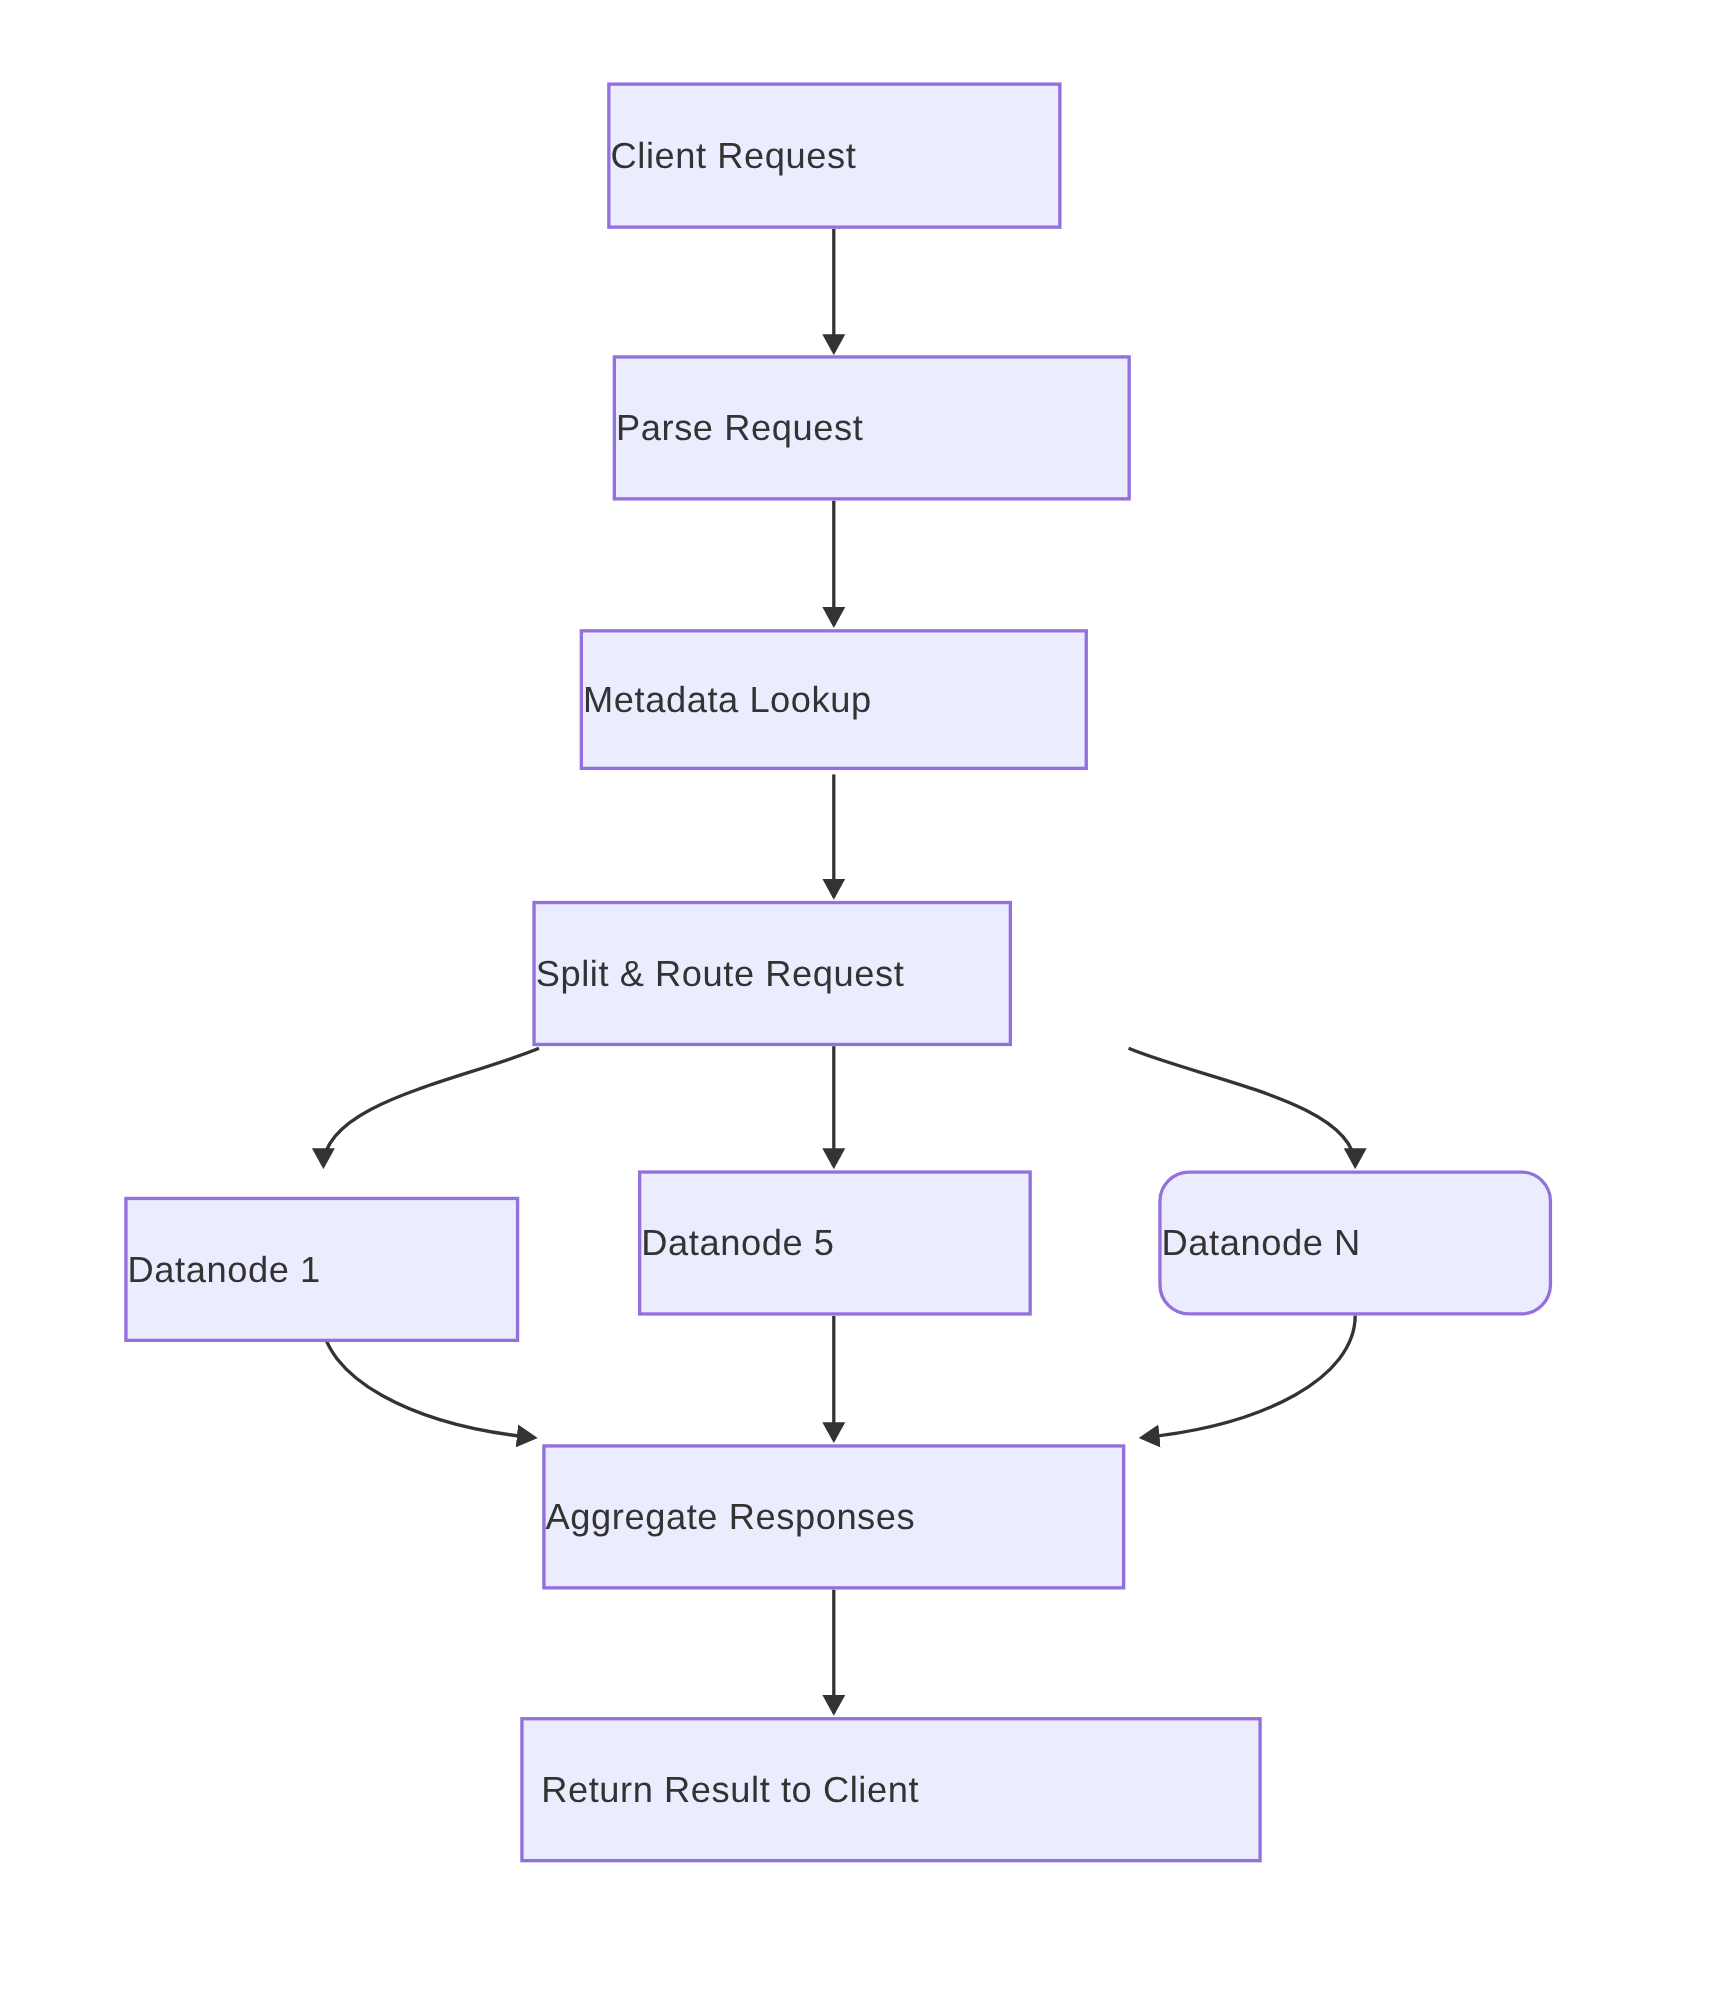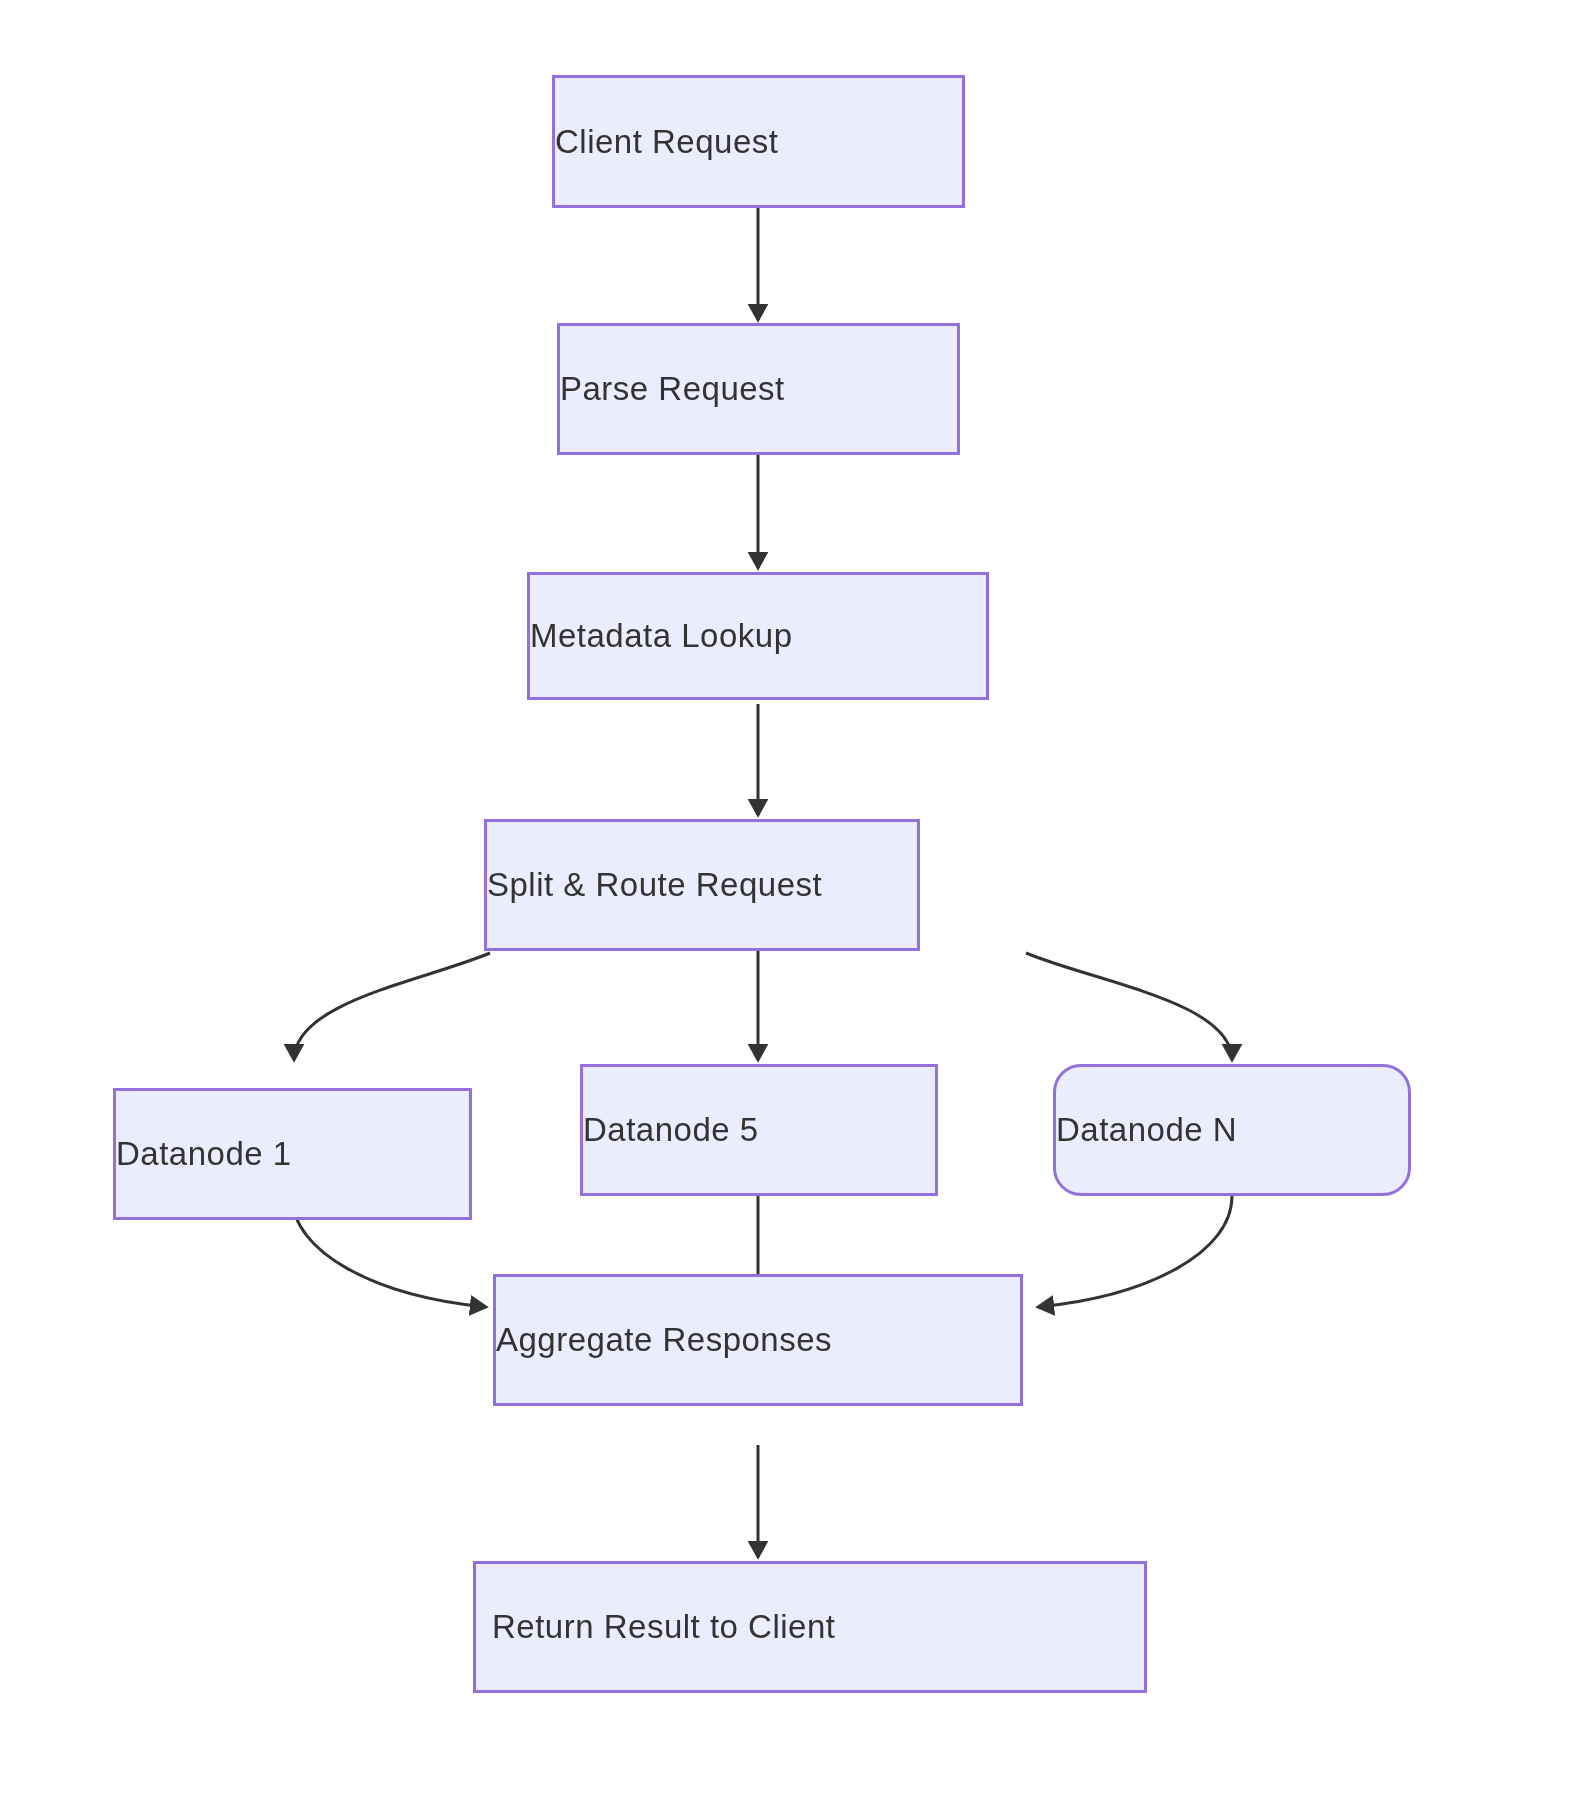--- a/index.html
+++ b/index.html
@@ -39,27 +39,27 @@
     display: flex;
     align-items: center;
     justify-content: flex-start;
     text-align: center;
     font-size: 33px;
     color: var(--node-text, #333333);
     letter-spacing: 0.5px;
   }
   
   #n-client    { left: 552px;  top: 75px;   width: 413px; height: 133px; }
-  #n-parse     { left: 557px;  top: 323px;  width: 403px; height: 132px; }
+  #n-parse     { left: 557px;  top: 323px;  width: 471px; height: 132px; }
   #n-metadata  { left: 527px;  top: 572px;  width: 462px; height: 128px; }
   #n-split     { left: 484px;  top: 819px;  width: 436px; height: 132px; }
   #n-datanode1 { left: 113px;  top: 1064px; width: 359px; height: 132px; margin-top: 24px; }
   #n-datanode2 { left: 580px;  top: 1064px; width: 358px; height: 132px; }
   #n-datanodeN { left: 1053px; top: 1064px; width: 358px; height: 132px; border-radius: 28px; }
-  #n-aggregate { left: 493px;  top: 1274px; width: 530px; height: 132px; }
+  #n-aggregate { left: 493px;  top: 1313px; width: 530px; height: 132px; }
   #n-return    { left: 473px;  top: 1561px; width: 674px; height: 132px; padding-left: 16px; }
 </style>
 </head>
 <body>
 
 <div class="canvas">
 
   <svg class="edges" viewBox="0 0 1572 1820" xmlns="http://www.w3.org/2000/svg" aria-hidden="true">
     <defs>
       <marker id="arrowhead" viewBox="0 0 10 12" refX="8.5" refY="6" markerWidth="19" markerHeight="23" orient="auto" markerUnits="userSpaceOnUse">

